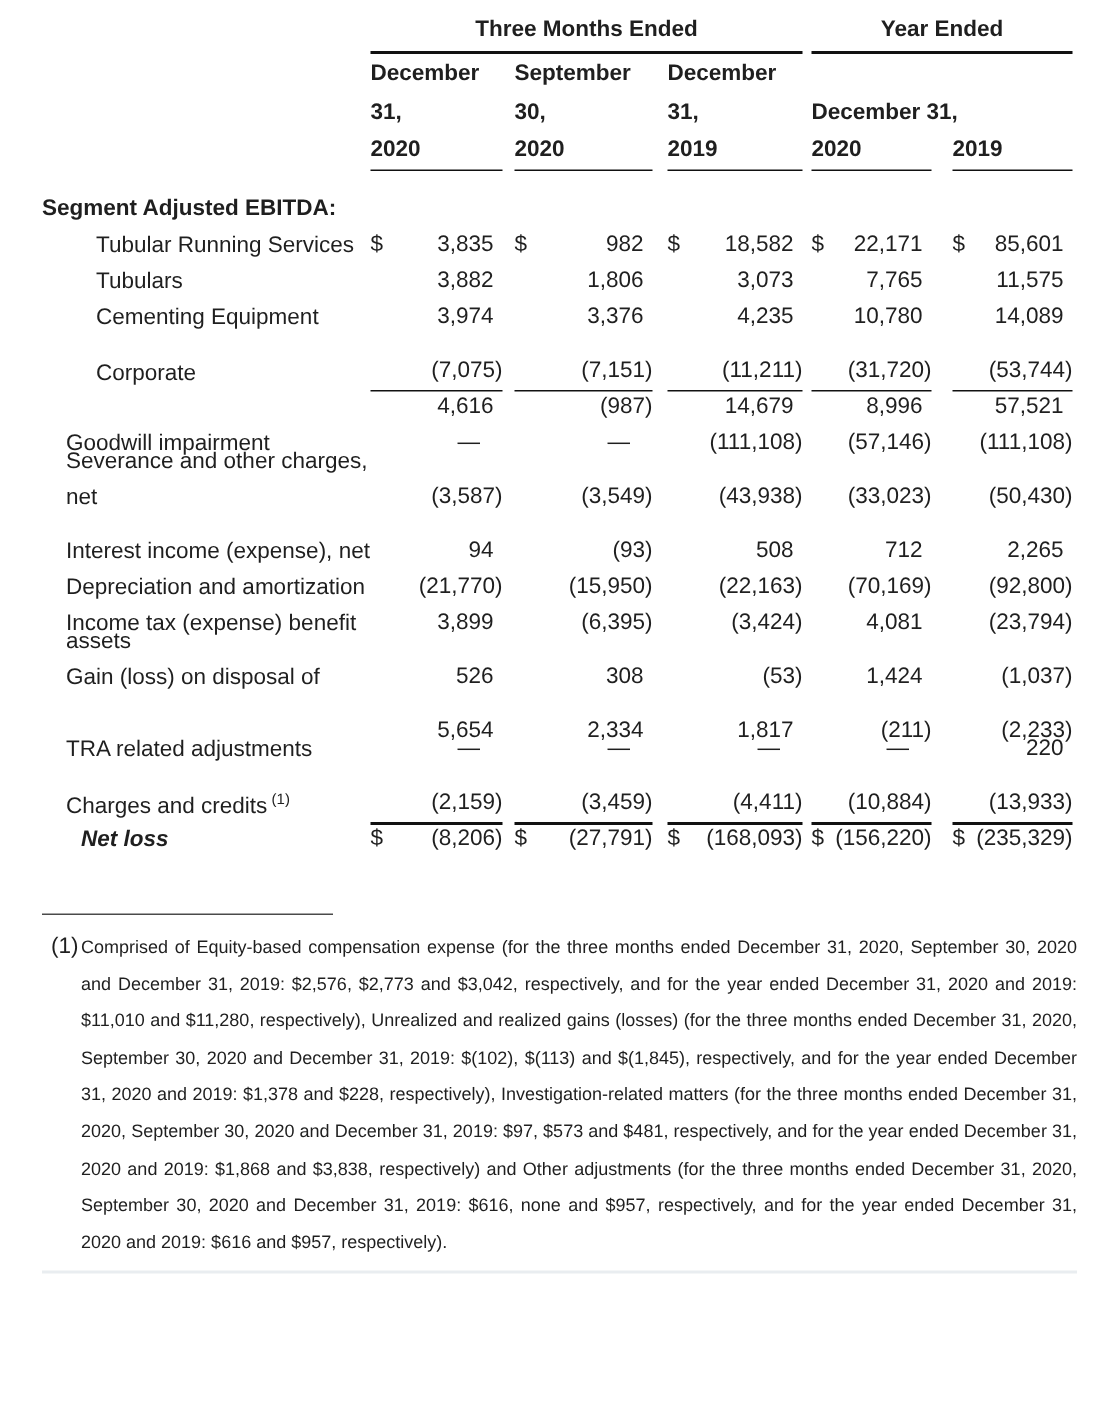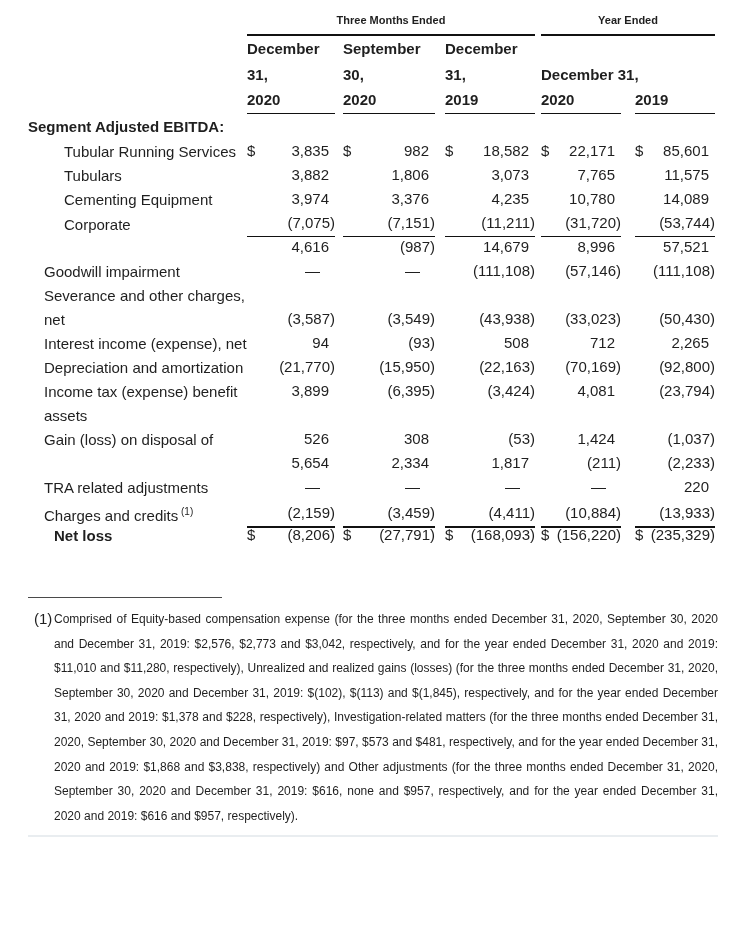--- a/index.html
+++ b/index.html
@@ -16,50 +16,50 @@
   .grid{
     display:grid;
     grid-template-columns:219px 88px 8px 92px 10px 90px 6px 80px 14px 80px;
     align-items:end;
   }
   .c1{grid-column:2;} .c2{grid-column:4;} .c3{grid-column:6;} .c4{grid-column:8;} .c5{grid-column:10;}
   .lab{grid-column:1;}
 
   
   .hdr-a > div.group{
-    font-weight:bold;font-size:11px;text-align:center;
+    font-weight:bold;font-size:15px;text-align:center;
     padding-bottom:4px;border-bottom:2.5px solid #111;height:22px;line-height:24px;
   }
   .group-3mo{grid-column:2/7;}
   .group-yr{grid-column:8/11;}
   .hdr-row{height:26px;}
   .hdr-row .hc{font-weight:bold;font-size:15px;line-height:26px;height:26px;}
   .yr-span{grid-column:8/11;}
   .hdr-d .hc{border-bottom:1.5px solid #111;height:24.5px;line-height:22px;}
 
   
   .row{height:24px;}
   .row.wrap{height:48px;}
   .label{font-size:15px;line-height:24px;white-space:nowrap;margin-left:16px;}
   .label.ind1{padding-left:10px;}
   .label.ind2{padding-left:20px;}
-  .bold-label{font-weight:bold;}
+  .bold-label{font-weight:bold;font-style:italic;}
   .label sup{font-size:10px;vertical-align:6px;}
-  .section-row{height:26px;}
+  .section-row{height:26px;margin-top:12px;}
   .section-title{font-weight:bold;font-size:15px;line-height:26px;}
 
   .val{
     display:flex;justify-content:space-between;align-items:baseline;
     font-size:15px;line-height:21px;padding-bottom:3px;
   }
   .val .cur{text-align:left;}
   .val .num{margin-left:auto;}
   .val.plain .num{padding-right:6px;}
   .val.dash .num{padding-right:15px;}
-  .val.paren .num{padding-right:0;}
+  .val.paren .num{padding-right:0;margin-top:12px;}
   .val.rule{border-bottom:1.5px solid #111;}
   .val.rule.heavy{border-bottom-width:2px;}
 
   
   .fn-sep{width:194px;height:0;border-top:1px solid #4a4a4a;margin-top:49px;}
   .footnote{display:flex;margin-top:9px;}
   .fn-marker{width:26px;flex:0 0 26px;font-size:15px;line-height:24.6px;padding-left:6px;box-sizing:border-box;}
   .fn-text{margin:0;flex:1;font-size:12px;line-height:24.6px;text-align:justify;}
   .bottom-rule{height:2px;background:#e9edf0;margin-top:7px;}
 </style>

